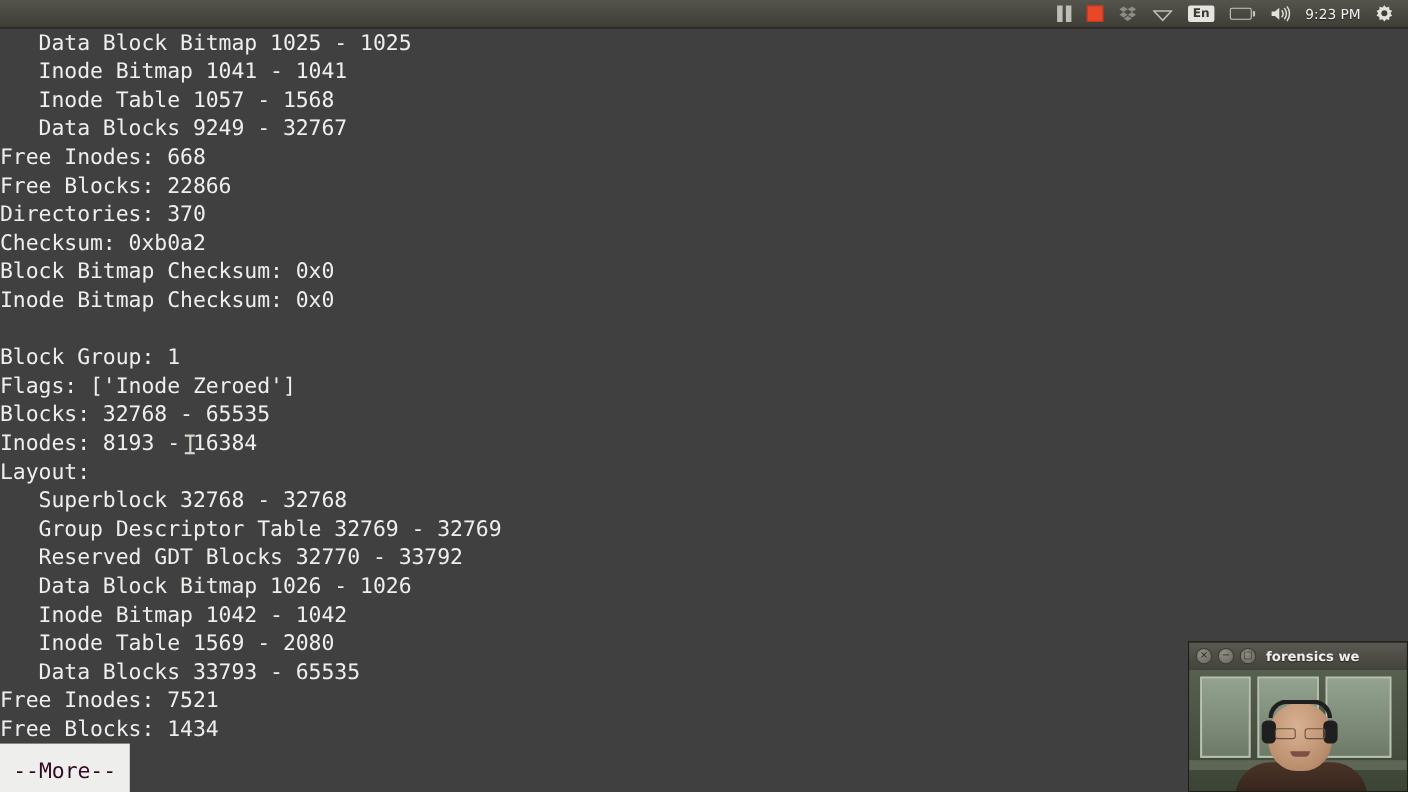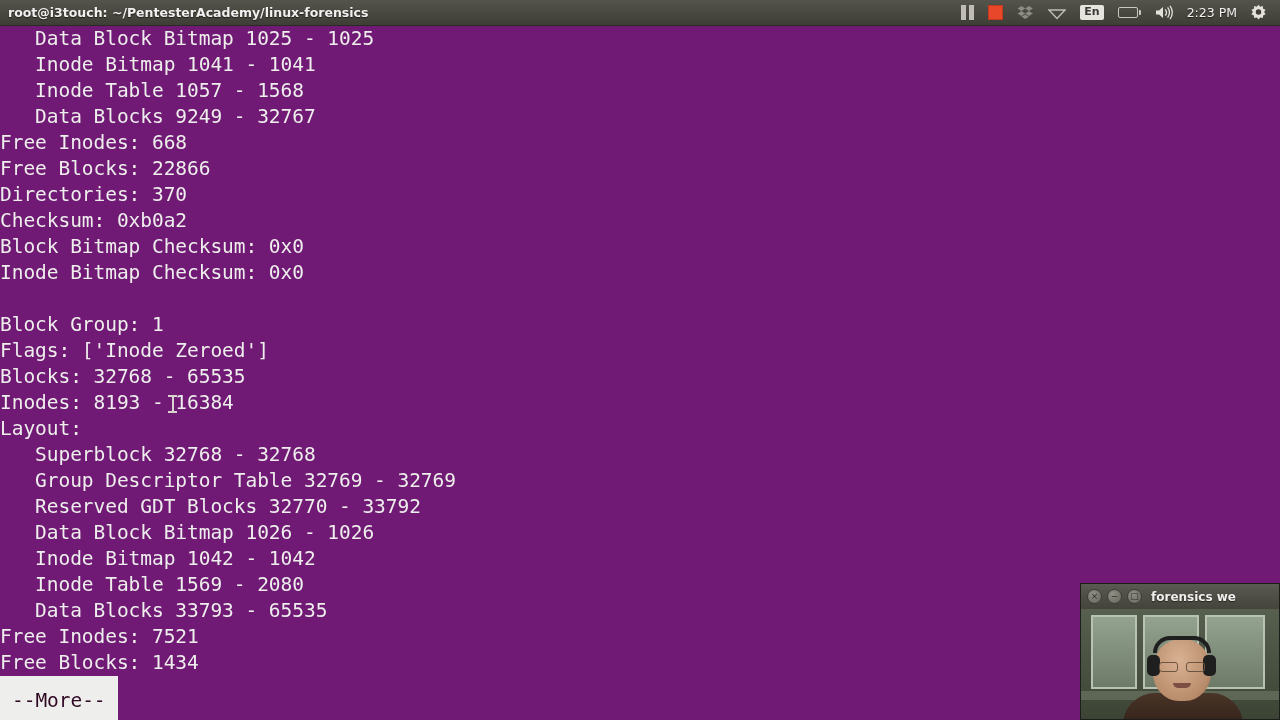--- a/index.html
+++ b/index.html
@@ -87,21 +87,21 @@
     padding:0 6px;
     white-space:nowrap;
   }
   .gear { display:block; }
 
   
   #terminal {
     position:absolute;
     top:26px; left:0;
     width:1280px; height:694px;
-    background:#701a75;
+    background:#404040;
     overflow:hidden;
   }
   #term-lines {
     font-family:"DejaVu Sans Mono", monospace;
     font-size:19.5px;
     line-height:26px;
     color:#eeeeec;
     white-space:pre;
     letter-spacing:-0.05px;
     padding-top:0;
@@ -224,21 +224,20 @@
     position:absolute; left:92px; top:74px;
     width:18px; height:5px;
     background:#7d4f44; border-radius:0 0 9px 9px;
   }
 </style>
 </head>
 <body>
 
 <div id="titlebar">
 
-  <div id="window-title">root@i3touch: ~/PentesterAcademy/linux-forensics</div>
 
   <div id="tray">
 
     <div class="tray-item">
       <span class="pause-bars">
           <i></i>
           <i></i>
         </span>
     </div>
 
@@ -275,21 +274,21 @@
 
     <div class="tray-item">
       <svg class="vol" width="19" height="15" viewBox="0 0 19 15">
         <path d="M1 5.5 H4 L8 2 V13 L4 9.5 H1 Z" fill="#e3e1da"></path>
         <path d="M10.2 4.3 A5 5 0 0 1 10.2 10.7" fill="none" stroke="#e3e1da" stroke-width="1.3"></path>
         <path d="M12.6 2.4 A8 8 0 0 1 12.6 12.6" fill="none" stroke="#e3e1da" stroke-width="1.3"></path>
         <path d="M15 0.8 A11 11 0 0 1 15 14.2" fill="none" stroke="#e3e1da" stroke-width="1.3"></path>
       </svg>
     </div>
 
-    <div id="tray-clock">2:23 PM</div>
+    <div id="tray-clock">9:23 PM</div>
 
     <div class="tray-item">
       <svg class="gear" width="17" height="17" viewBox="0 0 20 20">
         <path d="M10 0.8 L12 3.2 L15.1 2.4 L15.4 5.6 L18.3 6.9 L16.6 9.5
                  L18.3 12.1 L15.4 13.4 L15.1 16.6 L12 15.8 L10 18.2
                  L8 15.8 L4.9 16.6 L4.6 13.4 L1.7 12.1 L3.4 9.5
                  L1.7 6.9 L4.6 5.6 L4.9 2.4 L8 3.2 Z" fill="#e3e1da"></path>
         <circle cx="10" cy="9.5" r="3.2" fill="#3e3e37"></circle>
       </svg>
     </div>

